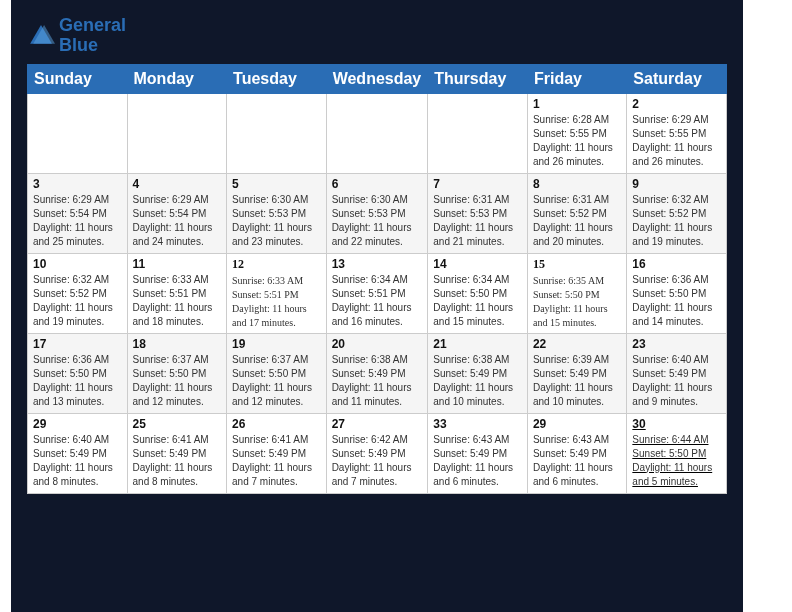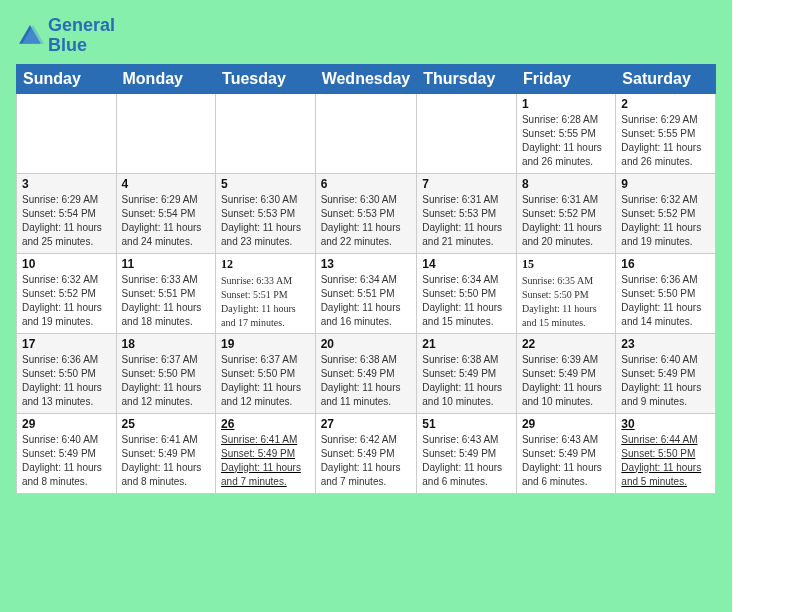--- a/index.html
+++ b/index.html
@@ -6,22 +6,23 @@
     body {
       font-family: Arial, sans-serif;
       background: #fff;
       width: 792px;
       min-height: 612px;
       overflow: hidden;
     }
     .page {
       width: 732px;
       min-height: 612px;
-      background: #86efac;
+      background: #0f172a;
       padding: 16px 16px 10px 16px;
+      margin-left: 11px;
     }
     .header {
       display: flex;
       justify-content: space-between;
       align-items: flex-start;
       margin-bottom: 8px;
     }
     .logo {
       display: flex;
       align-items: center;
@@ -242,30 +243,30 @@
         </tr>
         <tr>
           <td style="background: rgb(255, 255, 255);">
             <div class="day-num">29</div>
             <div class="day-info">Sunrise: 6:40 AM<br>Sunset: 5:49 PM<br>Daylight: 11 hours and 8 minutes.</div>
           </td>
           <td style="background: rgb(255, 255, 255);">
             <div class="day-num">25</div>
             <div class="day-info">Sunrise: 6:41 AM<br>Sunset: 5:49 PM<br>Daylight: 11 hours and 8 minutes.</div>
           </td>
-          <td style="background: rgb(255, 255, 255); text-decoration: underline;">
+          <td style="background: rgb(255, 255, 255);">
             <div class="day-num">26</div>
             <div class="day-info">Sunrise: 6:41 AM<br>Sunset: 5:49 PM<br>Daylight: 11 hours and 7 minutes.</div>
           </td>
           <td style="background: rgb(255, 255, 255);">
             <div class="day-num">27</div>
             <div class="day-info">Sunrise: 6:42 AM<br>Sunset: 5:49 PM<br>Daylight: 11 hours and 7 minutes.</div>
           </td>
           <td style="background: rgb(255, 255, 255);">
-            <div class="day-num">51</div>
+            <div class="day-num">33</div>
             <div class="day-info">Sunrise: 6:43 AM<br>Sunset: 5:49 PM<br>Daylight: 11 hours and 6 minutes.</div>
           </td>
           <td style="background: rgb(255, 255, 255);">
             <div class="day-num">29</div>
             <div class="day-info">Sunrise: 6:43 AM<br>Sunset: 5:49 PM<br>Daylight: 11 hours and 6 minutes.</div>
           </td>
           <td style="background: rgb(255, 255, 255); text-decoration: underline;">
             <div class="day-num">30</div>
             <div class="day-info">Sunrise: 6:44 AM<br>Sunset: 5:50 PM<br>Daylight: 11 hours and 5 minutes.</div>
           </td>

